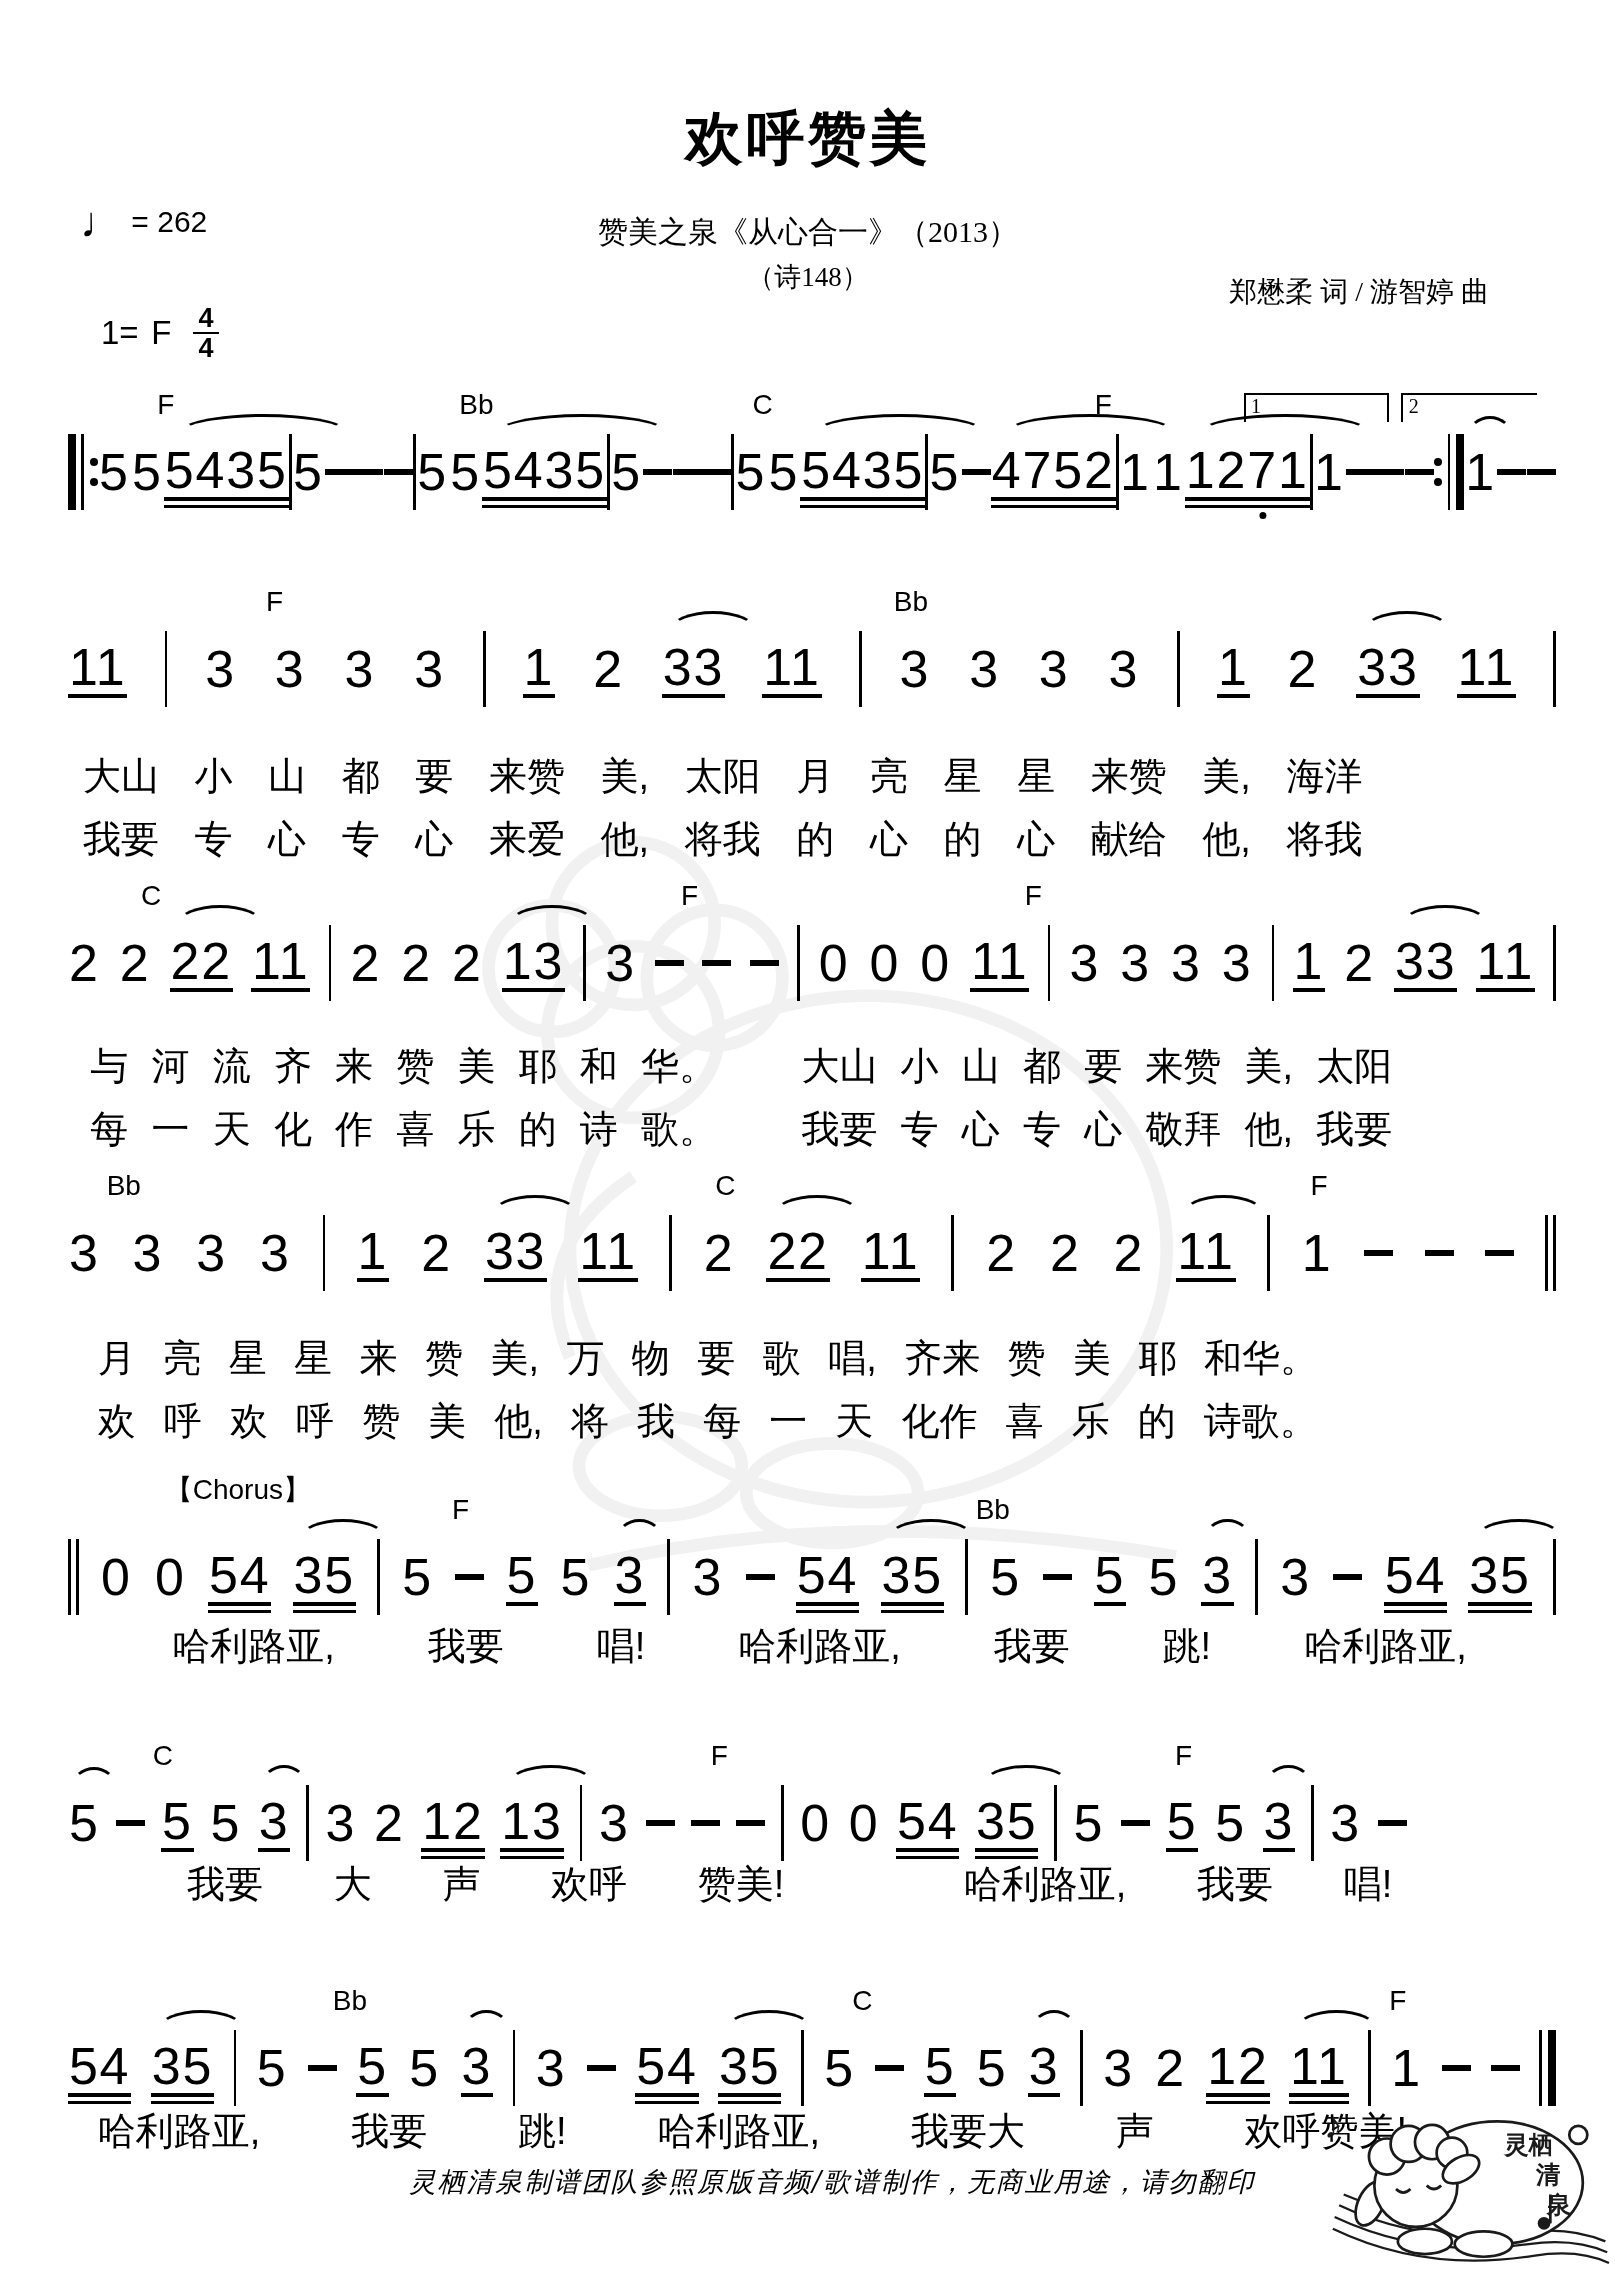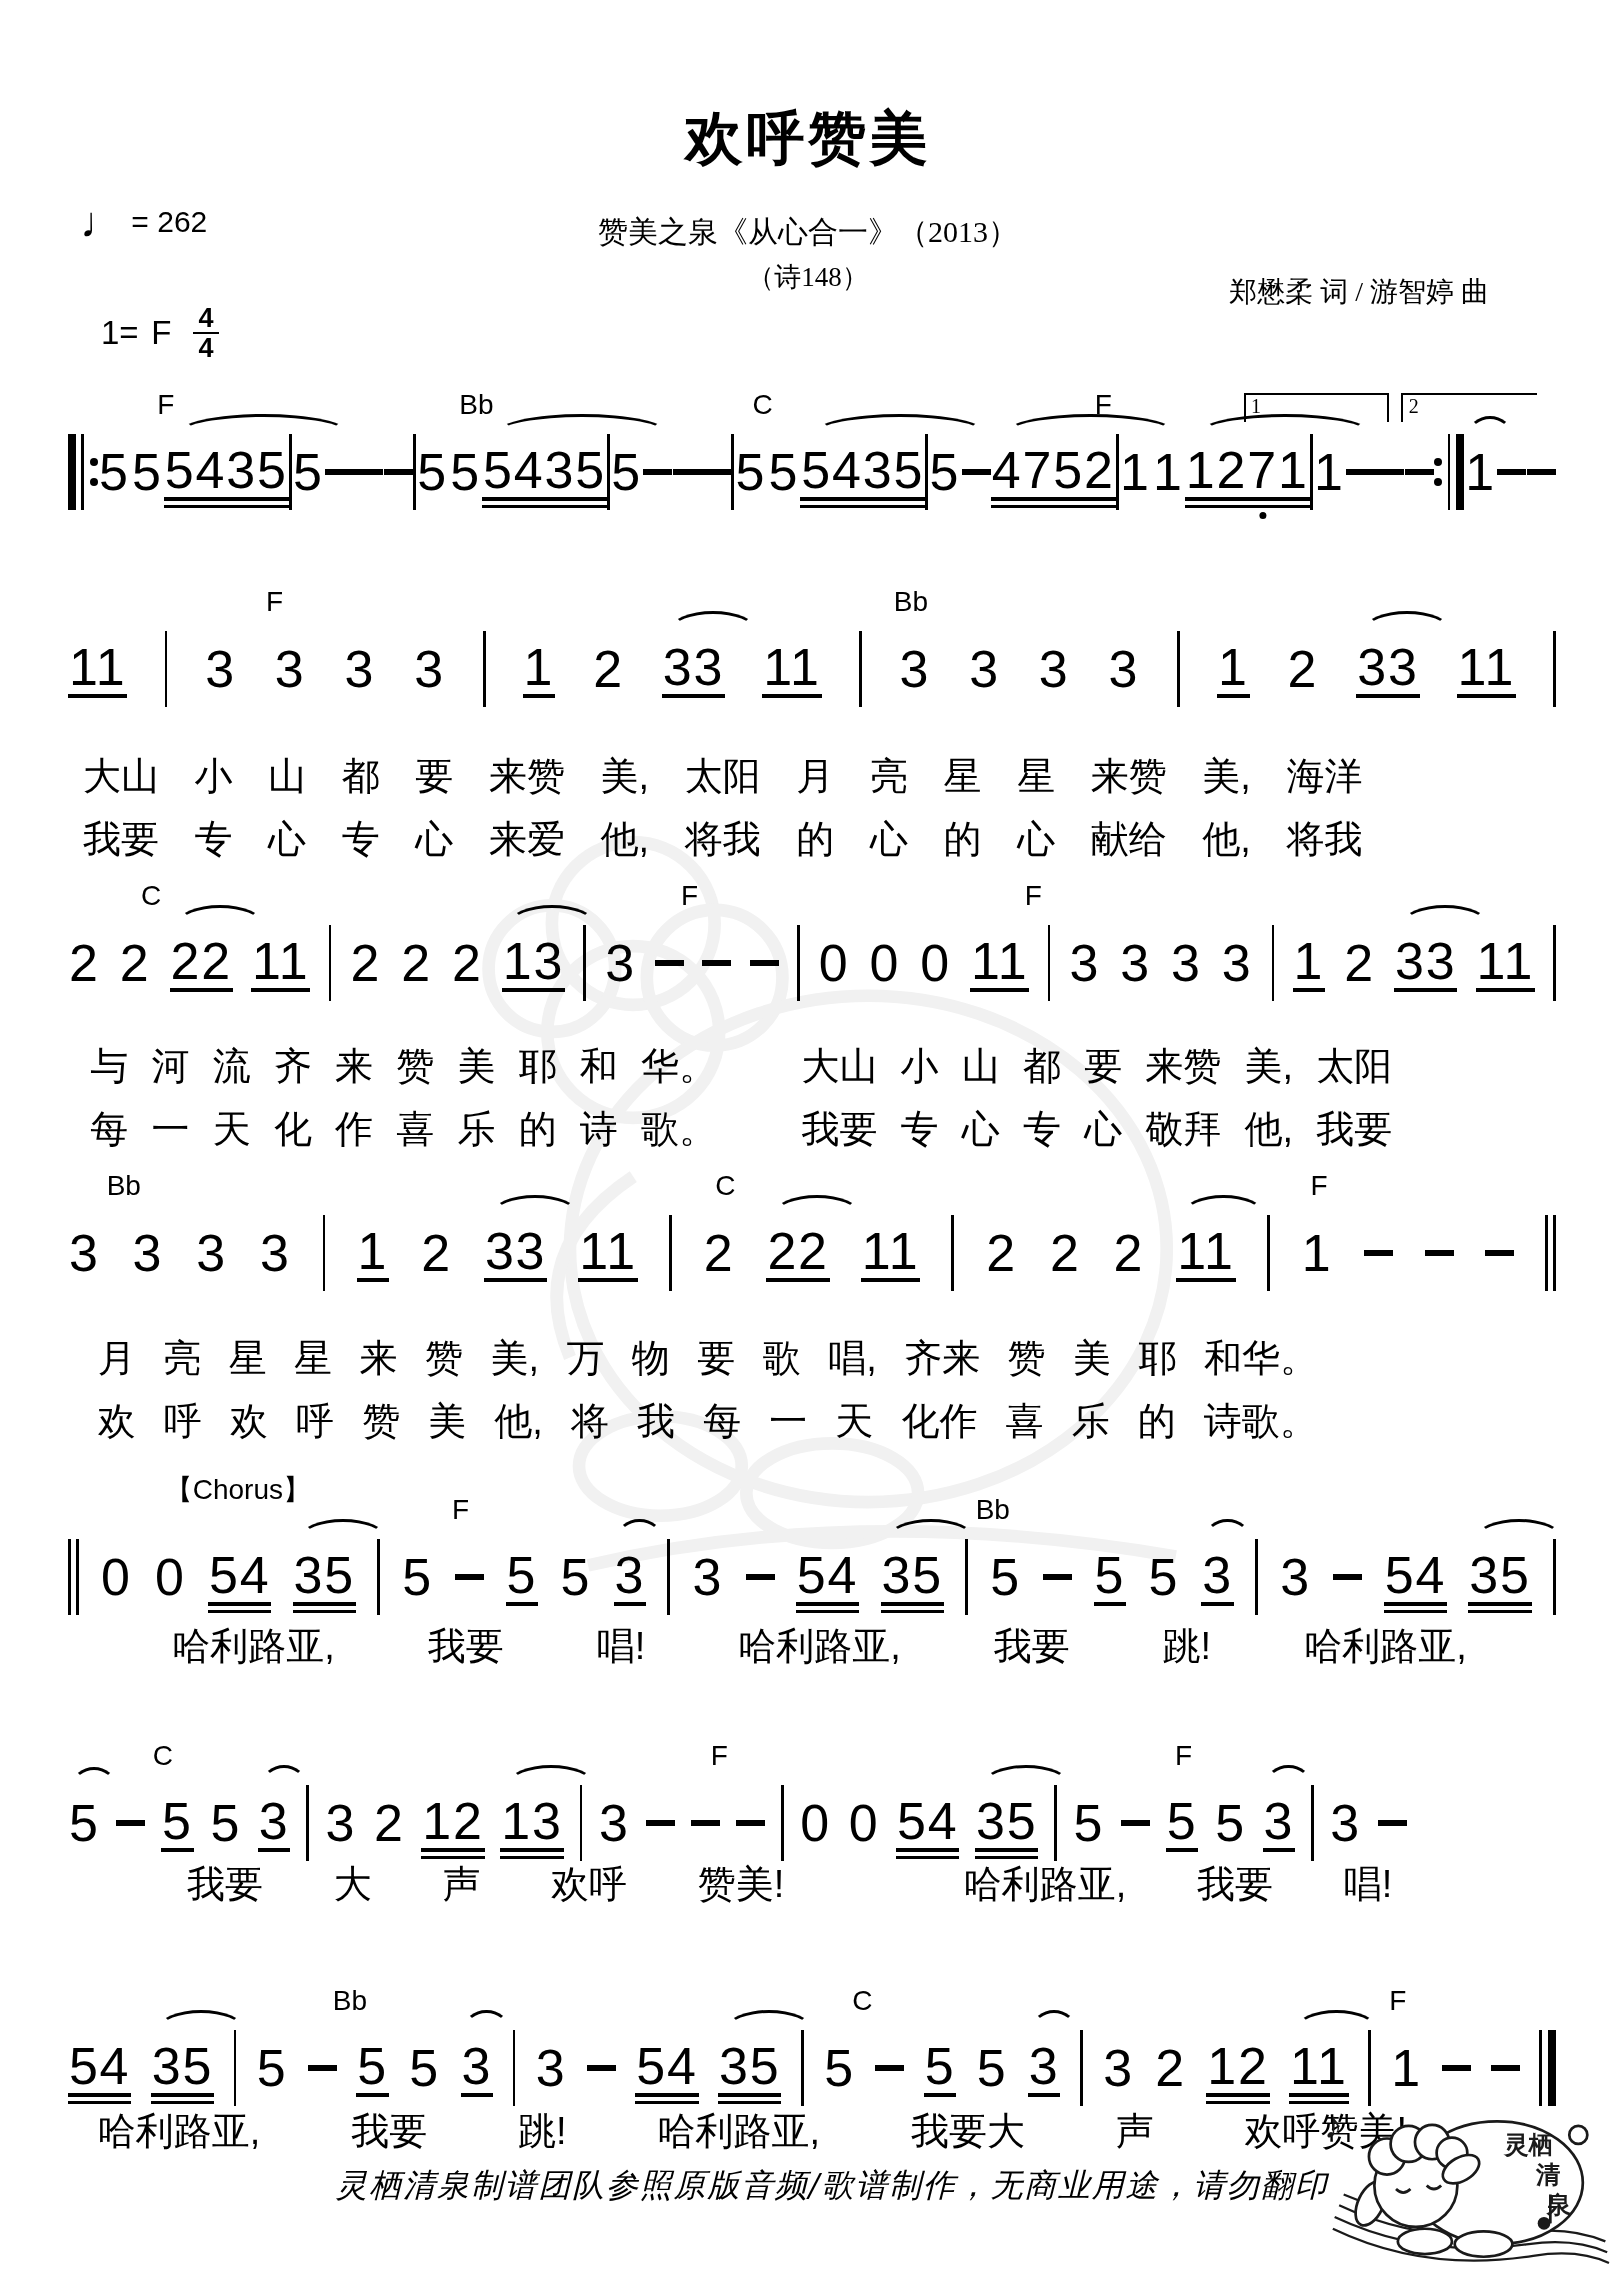--- a/index.html
+++ b/index.html
@@ -58,21 +58,21 @@
   .s6 .lyrics{left:8%;right:11%;}
   .s7 .lyrics{left:2%;right:10%;}
   .s2 .lyr1{top:165px}.s2 .lyr2{top:228px}
   .s3 .lyr1{top:161px}.s3 .lyr2{top:224px}
   .s4 .lyr1{top:163px}.s4 .lyr2{top:226px}
   .s5 .lyr1{top:127px}
   .s6 .lyr1{top:119px}
   .s7 .lyr1{top:121px}
   
   .footer{position:absolute;top:2164px;left:0;right:0;text-align:center;
-          font-family:"DejaVu Serif",serif;font-style:italic;font-size:32px;letter-spacing:1.8px;margin-left:48px;}
+          font-family:"DejaVu Serif",serif;font-style:italic;font-size:27px;letter-spacing:1.8px;margin-left:48px;}
   .logo{position:absolute;left:1316px;top:2097px;}
   .watermark{position:absolute;left:362px;top:706px;z-index:0;}
   .content{position:relative;z-index:1;}
 </style>
 </head>
 <body>
 
 <div class="page">
 
   <svg class="watermark" width="859" height="887" viewBox="0 0 950 980">

